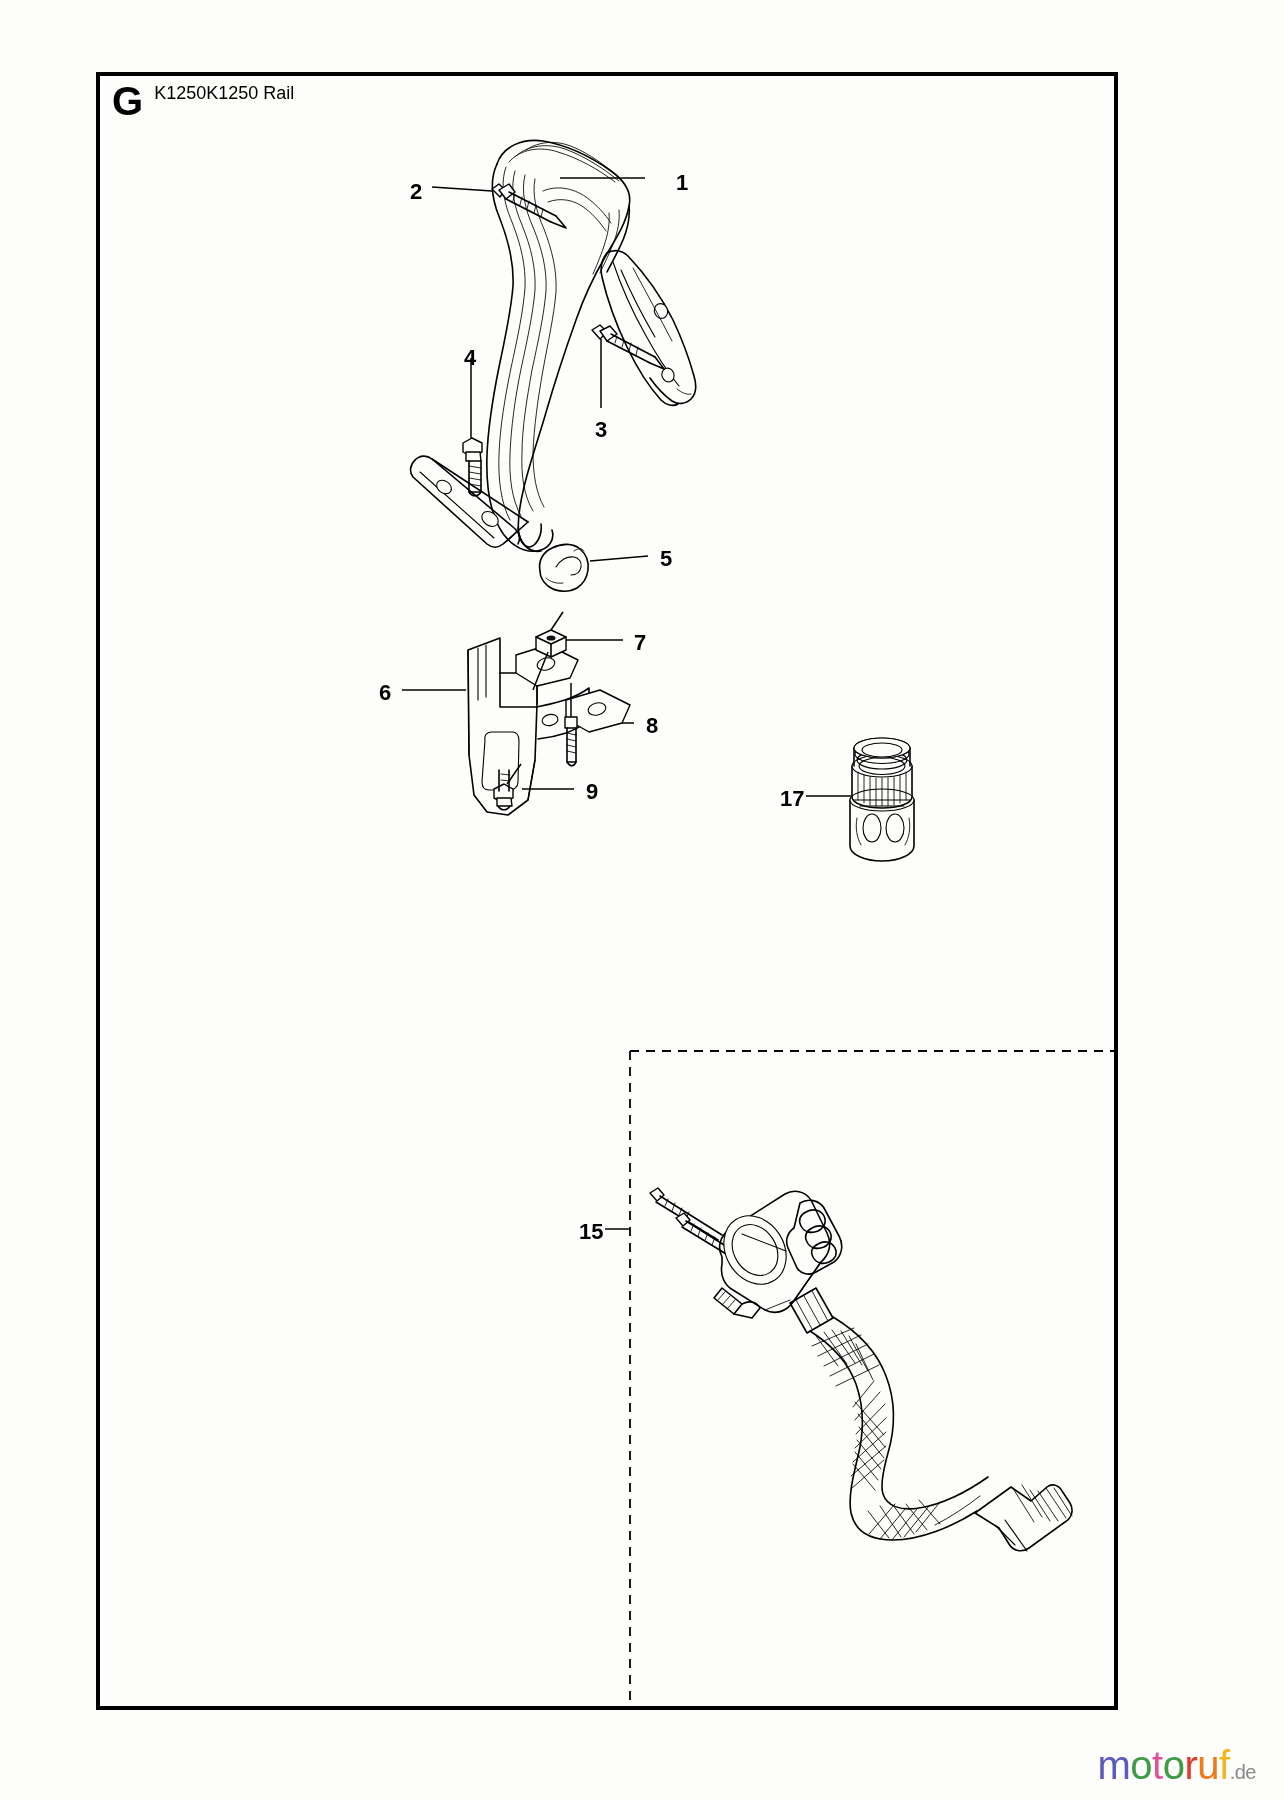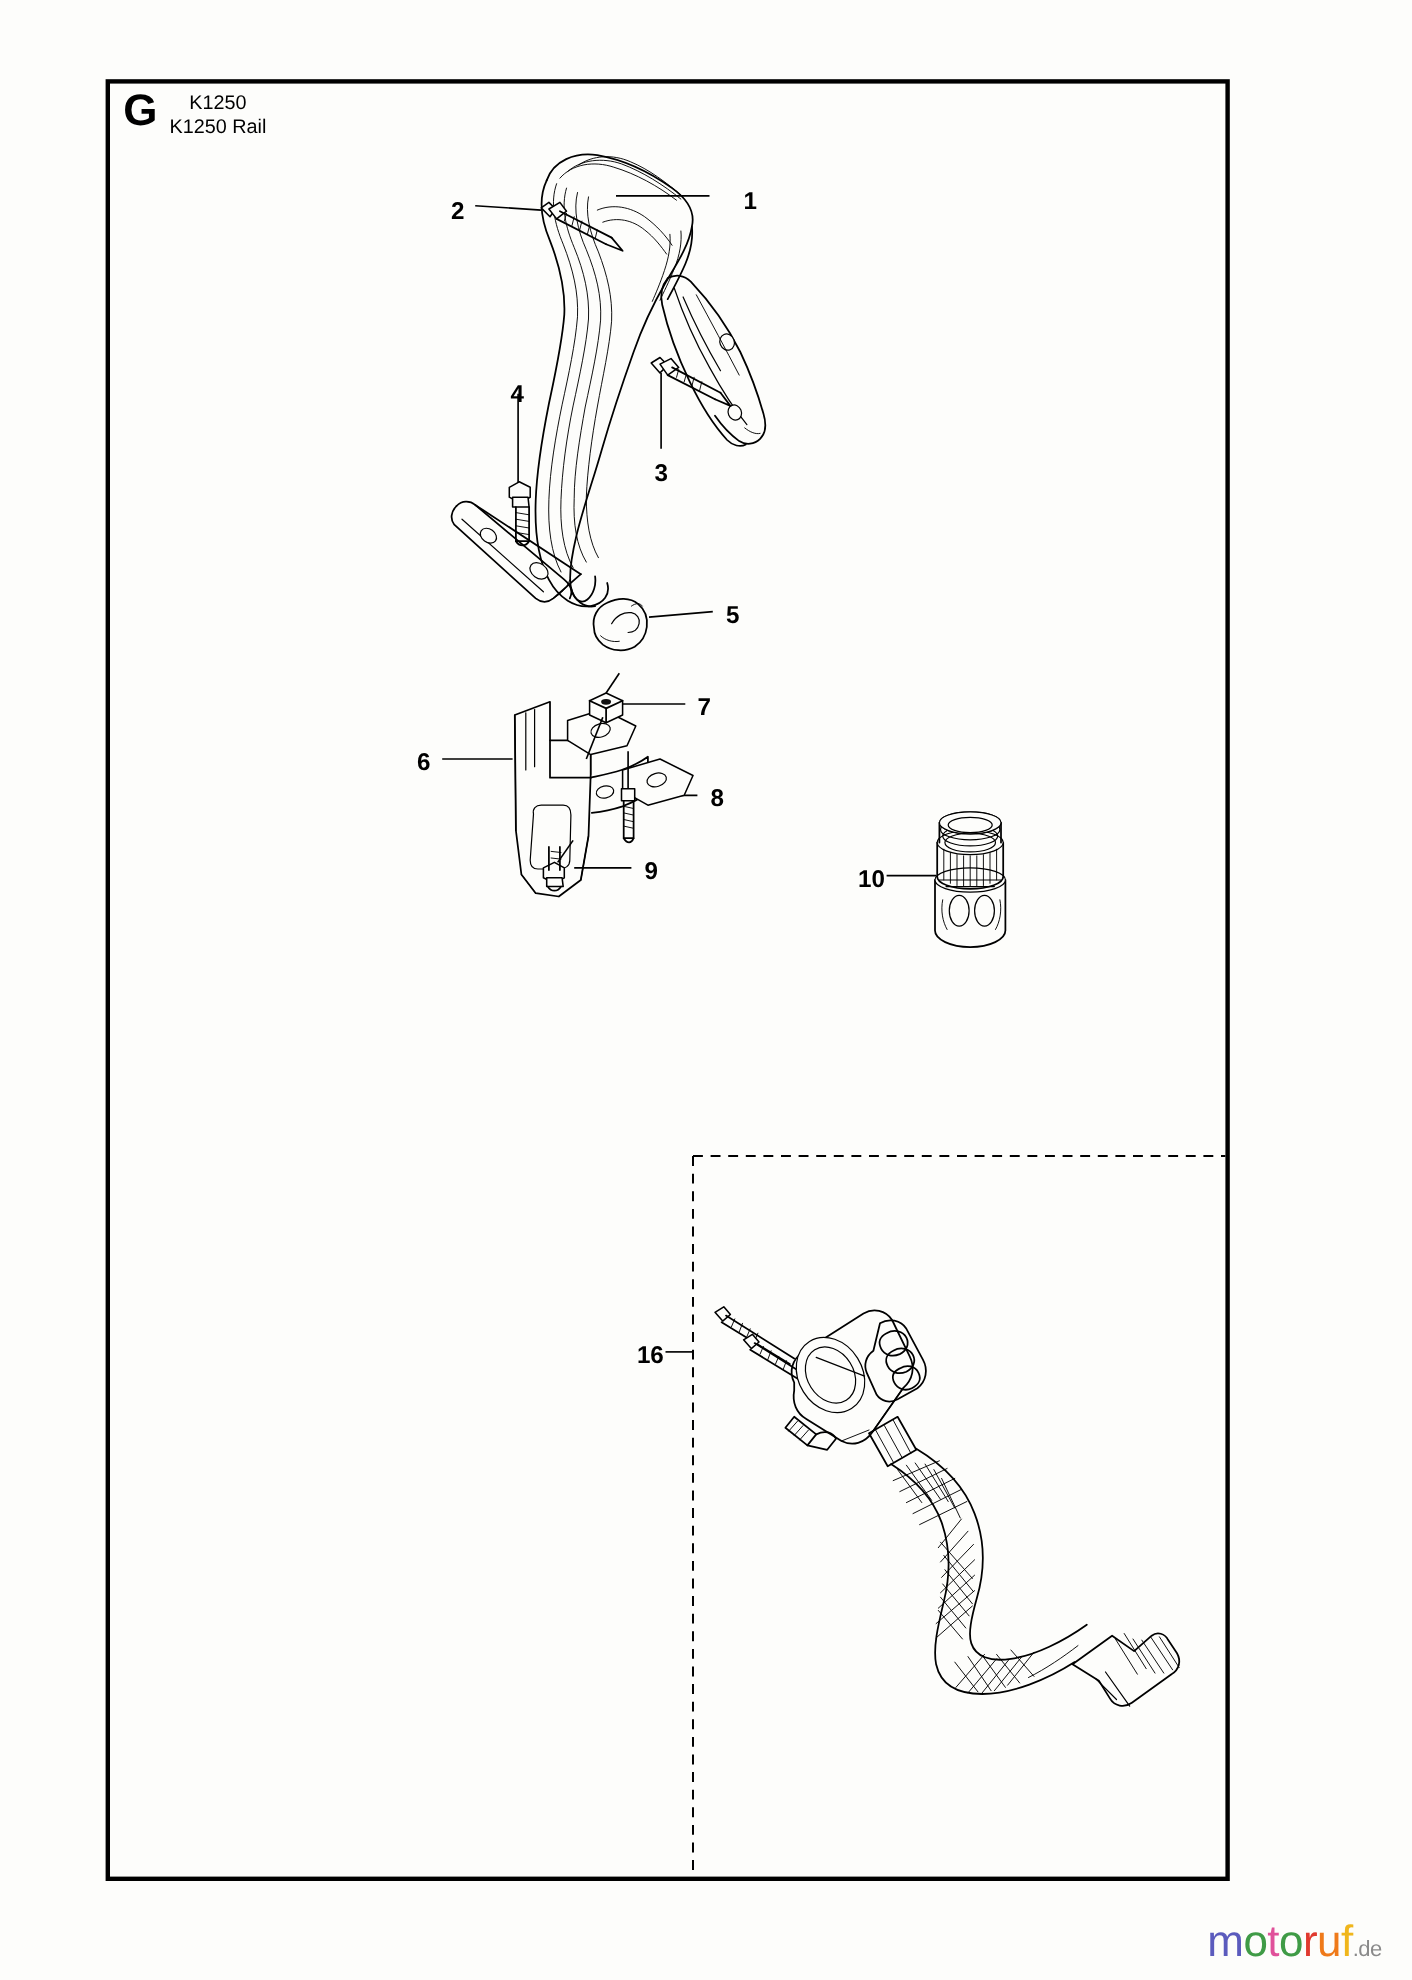--- a/index.html
+++ b/index.html
@@ -16,21 +16,21 @@
     background:#fdfdfb;
     box-sizing:border-box;
   }
   .hdr{position:absolute;left:112px;top:82px;display:flex;align-items:flex-start;}
   .hdr .letter{
     font-size:40px;font-weight:bold;line-height:36px;
     font-family:"Liberation Sans", sans-serif;
     letter-spacing:-1px;color:#000;
     margin-right:12px;margin-top:1px;
   }
-  .hdr .models{display:flex;flex-direction:column;align-items:center;}
+  .hdr .models{display:flex;flex-direction:row;align-items:center;}
   .hdr .models span{
     font-size:18px;line-height:22px;color:#000;
     font-family:"Liberation Sans", sans-serif;
   }
   .lbl{
     position:absolute;font-size:22px;font-weight:bold;color:#000;
     font-family:"Liberation Sans", sans-serif;
     line-height:22px;
   }
   svg.art{position:absolute;left:0;top:0;width:1284px;height:1800px;overflow:visible;pointer-events:none;}
@@ -455,20 +455,20 @@
 
   <div class="lbl" style="left:676px;top:172px;">1</div>
   <div class="lbl" style="left:410px;top:181px;">2</div>
   <div class="lbl" style="left:595px;top:419px;">3</div>
   <div class="lbl" style="left:464px;top:347px;">4</div>
   <div class="lbl" style="left:660px;top:548px;">5</div>
   <div class="lbl" style="left:379px;top:682px;">6</div>
   <div class="lbl" style="left:634px;top:632px;">7</div>
   <div class="lbl" style="left:646px;top:715px;">8</div>
   <div class="lbl" style="left:586px;top:781px;">9</div>
-  <div class="lbl" style="left:780px;top:788px;">10</div>
-  <div class="lbl" style="left:579px;top:1221px;">16</div>
+  <div class="lbl" style="left:780px;top:788px;">17</div>
+  <div class="lbl" style="left:579px;top:1221px;">15</div>
 
   <div class="logo">
     <span class="s" style="color: rgb(91, 91, 189);">m</span><span class="s" style="color: rgb(63, 155, 70);">o</span><span class="s" style="color: rgb(224, 81, 154);">t</span><span class="s" style="color: rgb(63, 155, 70);">o</span><span class="s" style="color: rgb(224, 58, 47);">r</span><span class="s" style="color: rgb(239, 122, 26);">u</span><span class="s" style="color: rgb(240, 182, 28);">f</span><span class="de" style="color: rgb(138, 138, 138);">.de</span>
   </div>
 
 </div>
 
 </body></html>

